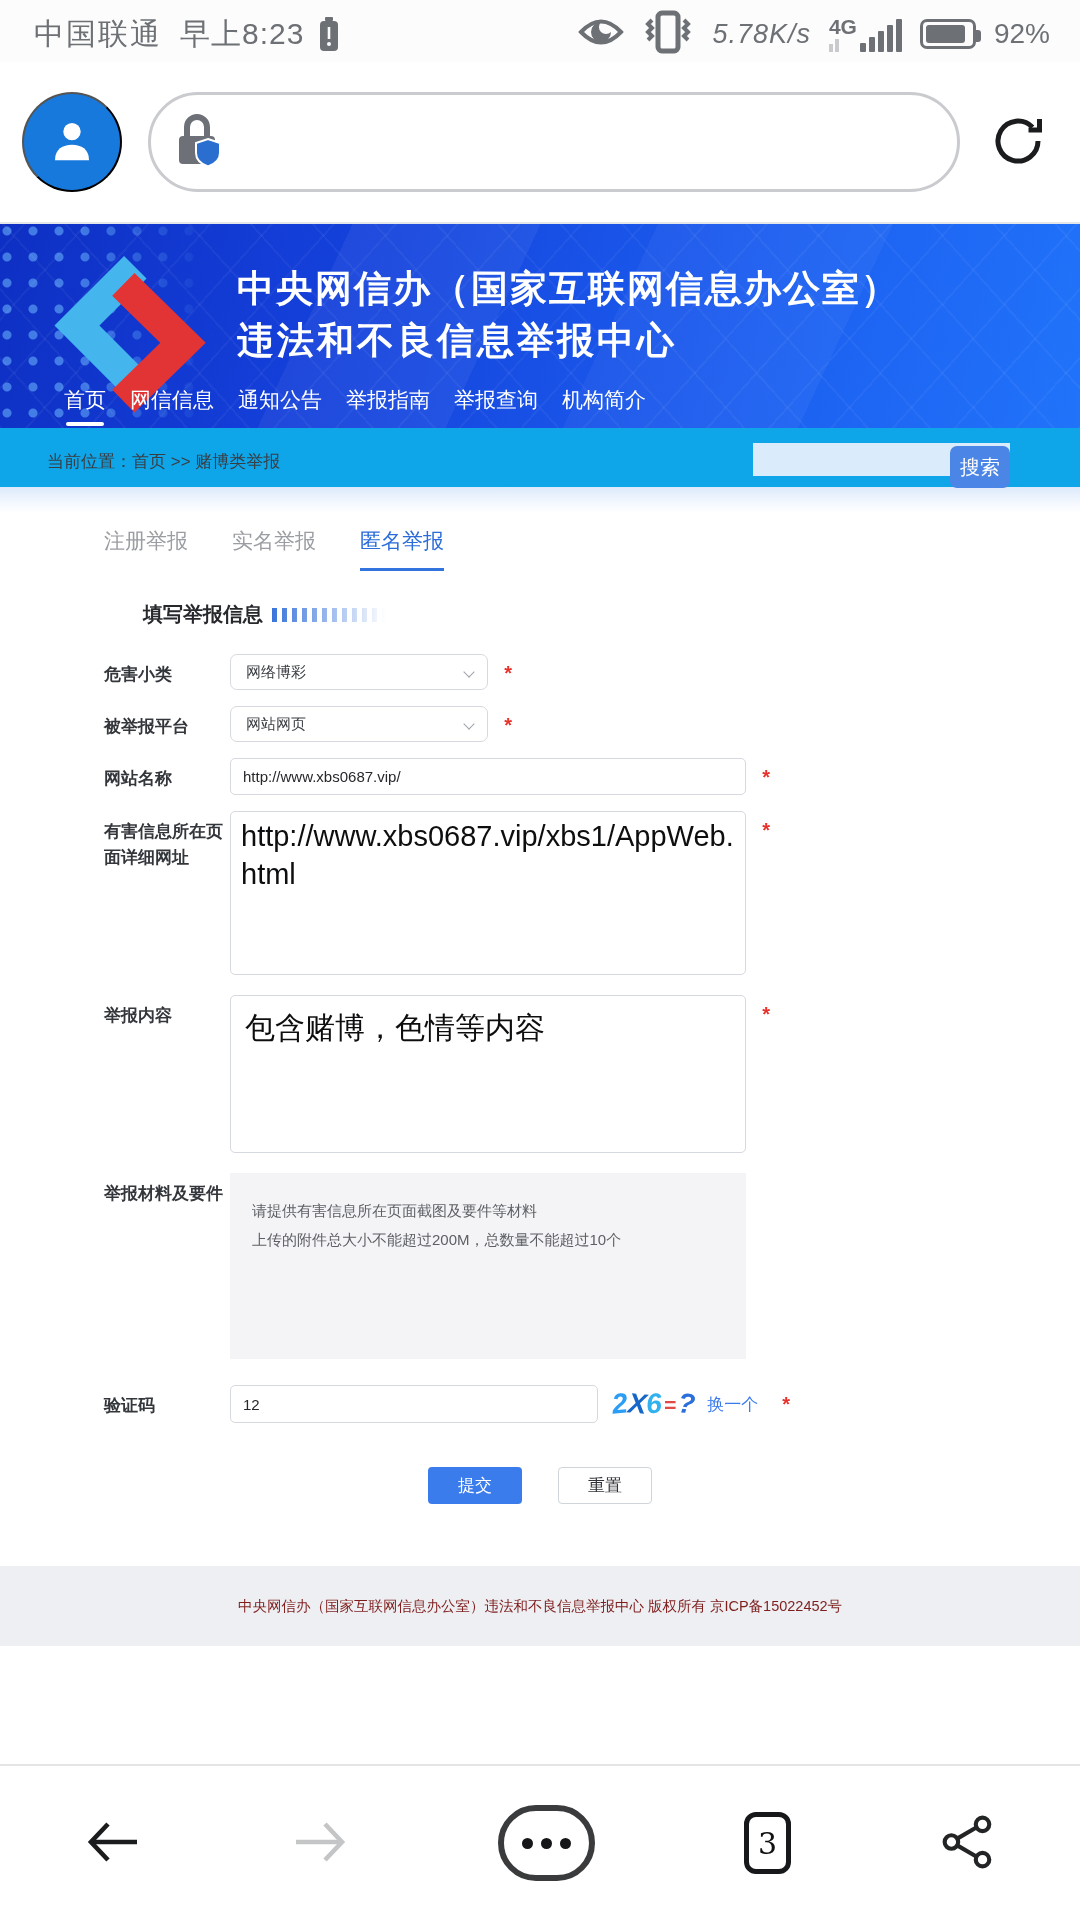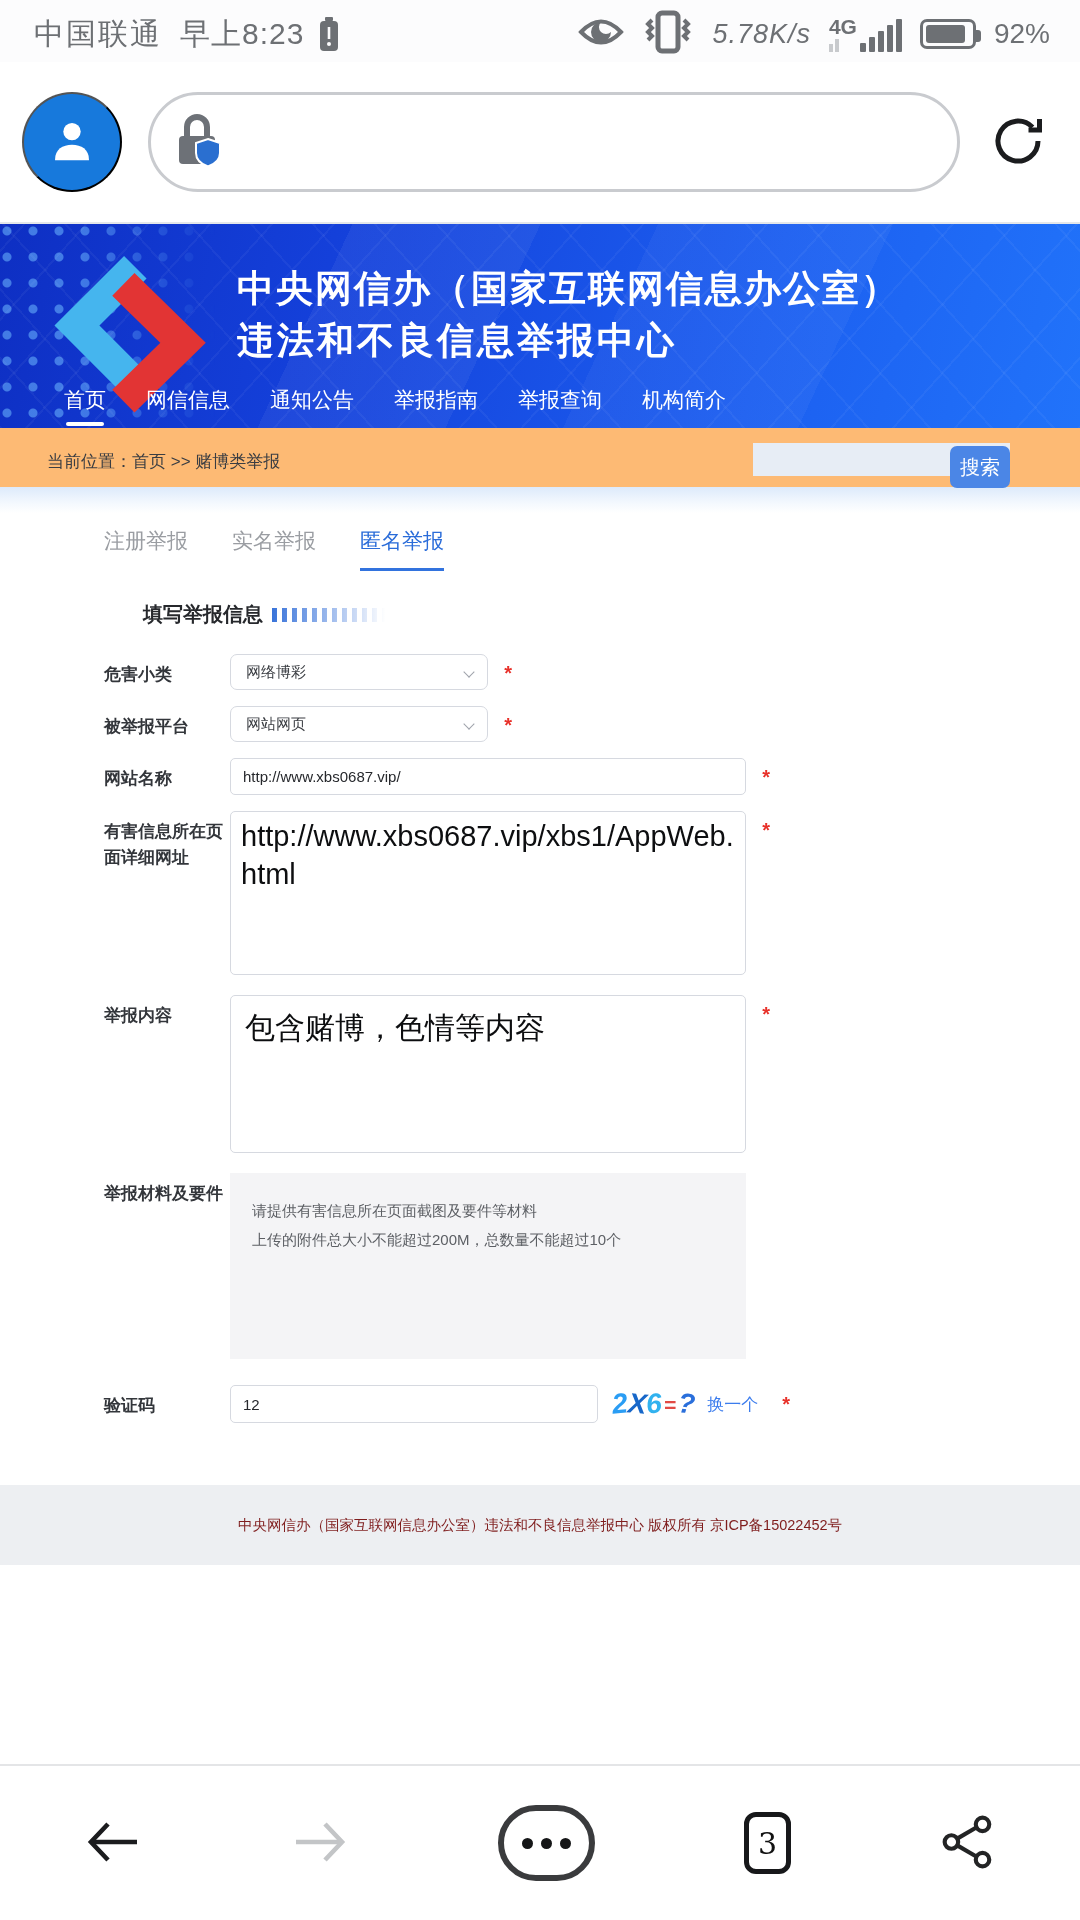--- a/index.html
+++ b/index.html
@@ -43,29 +43,29 @@
      mask-image:linear-gradient(90deg,#000 35%,transparent 100%); }
   .site-header::after { content:""; position:absolute; inset:0; pointer-events:none;
      background:
        linear-gradient(115deg, transparent 30%, rgba(255,255,255,.05) 30%, rgba(255,255,255,.05) 46%, transparent 46%),
        linear-gradient(115deg, transparent 56%, rgba(255,255,255,.04) 56%, rgba(255,255,255,.04) 76%, transparent 76%),
        repeating-linear-gradient(48deg, rgba(255,255,255,.045) 0 2px, transparent 2px 46px),
        repeating-linear-gradient(-48deg, rgba(255,255,255,.045) 0 2px, transparent 2px 46px); }
   .hd-logo { position:absolute; left:46px; top:22px; z-index:3; }
   .hd-title1 { position:absolute; left:237px; top:40px; font-size:37px; font-weight:bold; color:#fff; letter-spacing:2px; z-index:3; }
   .hd-title2 { position:absolute; left:237px; top:92px; font-size:37px; font-weight:bold; color:#fff; letter-spacing:3px; z-index:3; }
-  .hd-nav { position:absolute; left:64px; bottom:2px; display:flex; gap:40px; z-index:3; }
+  .hd-nav { position:absolute; left:64px; bottom:2px; display:flex; gap:24px; z-index:3; }
   .nav-item { color:#fff; font-size:21px; padding-bottom:12px; }
   .nav-item.active { position:relative; }
   .nav-item.active::after { content:""; position:absolute; left:50%; transform:translateX(-50%); bottom:0; width:38px; height:4px; background:#fff; border-radius:2px; }
   .hd-search-input { position:absolute; right:70px; top:219px; width:257px; height:33px; border:none; background:rgba(230,239,252,.95); z-index:3; outline:none; }
   .hd-search-btn { position:absolute; right:70px; top:222px; width:60px; height:42px; background:#4b86e6; color:#fff; border:none; border-radius:7px; font-size:20px; z-index:4; display:flex; align-items:center; justify-content:center; }
 
   
-  .breadcrumb-bar { background:#fdba74; padding:22px 47px 14px; font-size:17px; color:#3a3d42; position:relative; z-index:1; }
+  .breadcrumb-bar { background:#0ea5e9; padding:22px 47px 14px; font-size:17px; color:#3a3d42; position:relative; z-index:1; }
   .divider-strip { height:26px; background:linear-gradient(180deg,#ddeafb 0%,#f3f8fe 60%,#fff 100%); }
 
   
   .main-content { padding:14px 0 0 104px; background:#fff; }
   .tabs { display:flex; gap:44px; margin-bottom:30px; }
   .tab { font-size:21px; color:#9a9da2; padding-bottom:13px; }
   .tab.active { color:#2a6cd9; border-bottom:3px solid #3273de; }
   .section-title-row { display:flex; align-items:center; gap:9px; margin-bottom:26px;margin-left:39px; }
   .section-title { font-size:20px; font-weight:bold; color:#26282c; }
   .title-bars { position:relative; width:118px; height:14px; background:repeating-linear-gradient(90deg,#3a74da 0 5px, transparent 5px 10px); }
@@ -306,20 +306,24 @@
             <span class="cch-2">6</span>
             <span class="cch-3">=</span>
             <span class="cch-4">?</span>
           </span>
           <a class="captcha-refresh">换一个</a>
           <span class="req captcha-req">*</span>
         </div>
       </div>
     </div>
 
+    <div class="btn-row">
+      <button class="btn btn-submit">提交</button>
+      <button class="btn btn-reset">重置</button>
+    </div>
 
     <div class="site-footer">
       <span class="footer-text">中央网信办（国家互联网信息办公室）违法和不良信息举报中心 版权所有 京ICP备15022452号</span>
     </div>
   </div>
 
   <div class="bottom-nav">
     <button class="bn-item">
       <span>
         <svg width="58" height="46" viewBox="0 0 58 46" fill="none" stroke="#1b1c1e" stroke-width="4.6">

